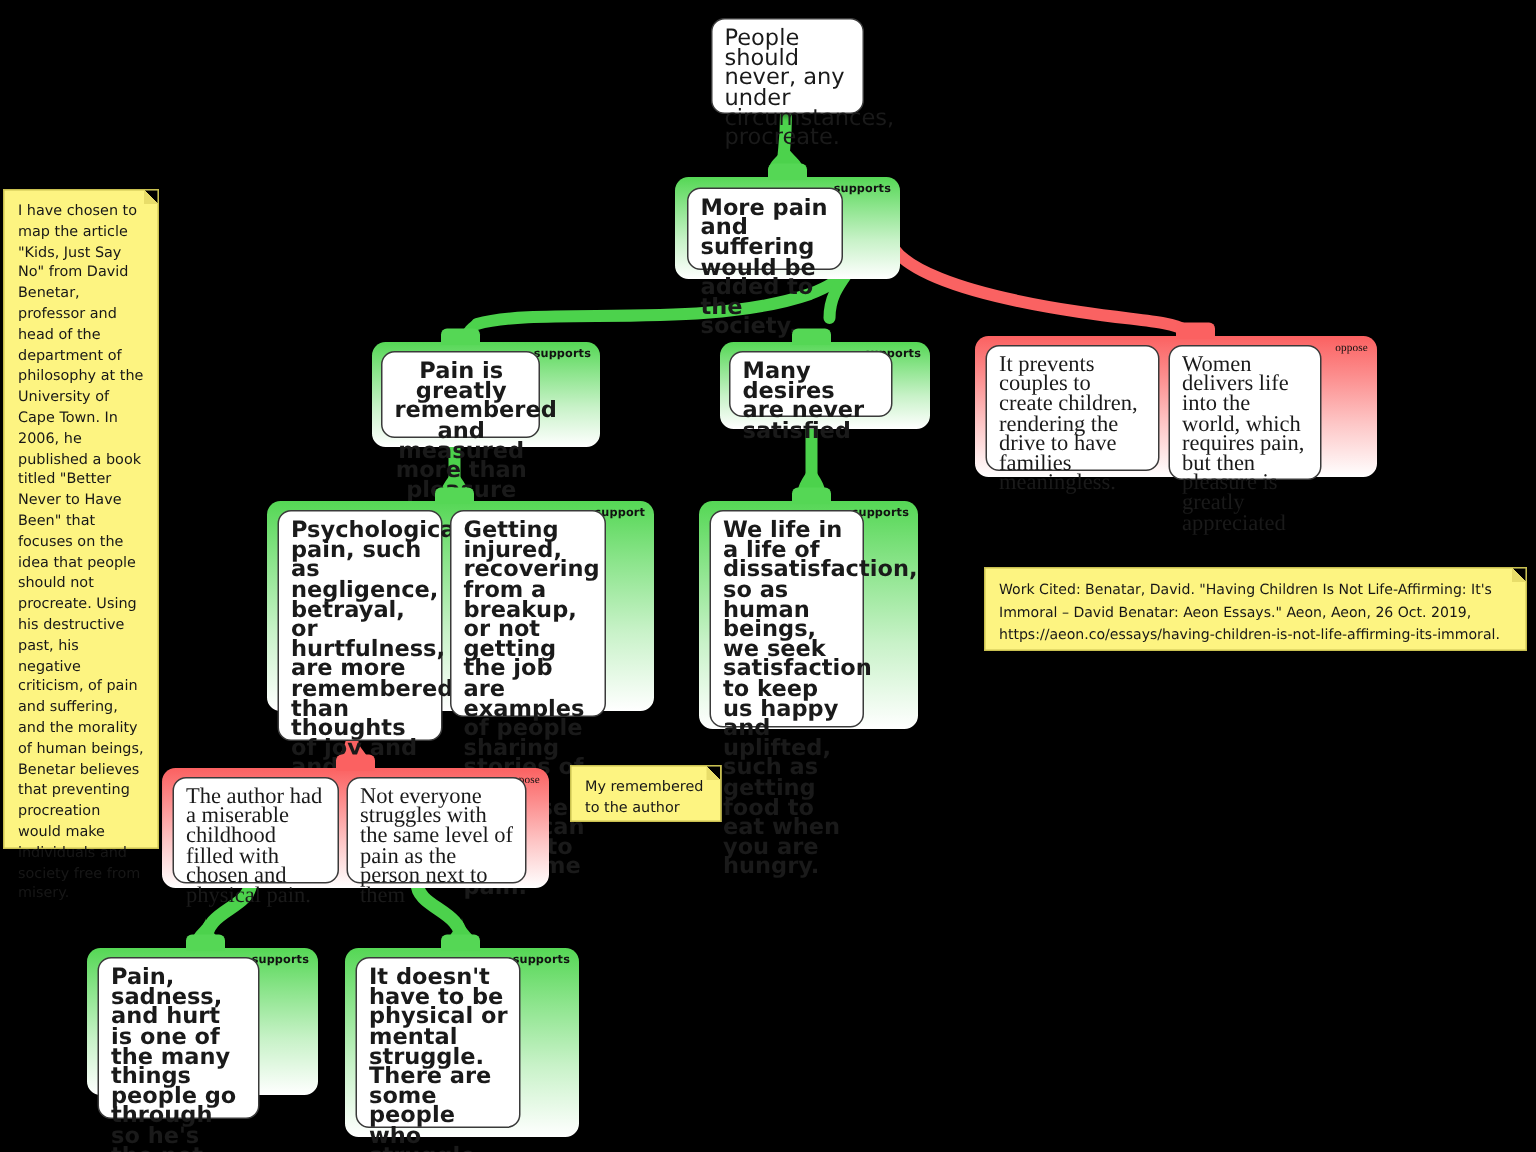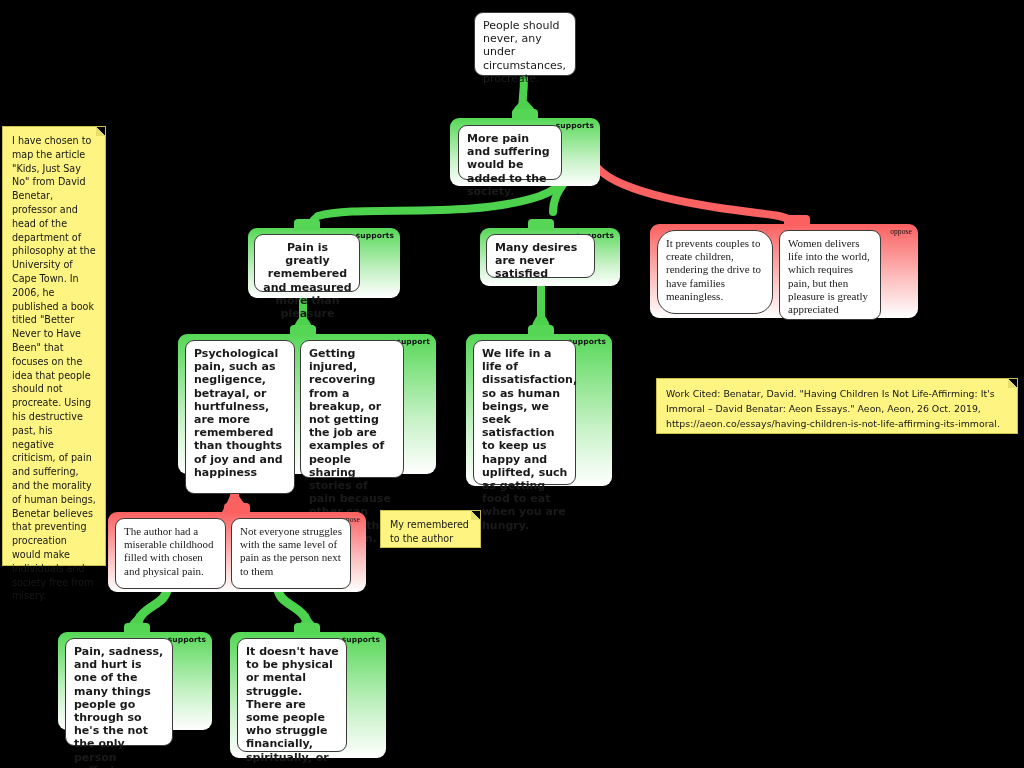--- a/index.html
+++ b/index.html
@@ -17,21 +17,21 @@
   .group.opp{background:linear-gradient(to bottom,#fb6161 0%,#fc8d8d 28%,#fdc6c6 62%,#ffffff 100%);font-family:Liberation Serif, serif;}
   .group .tab{position:absolute;top:-9px;width:26px;height:11px;border-radius:4px 4px 0 0;}
   .group.sup .tab{background:#55d755;}
   .group.opp .tab{background:#fb6161;}
   .glabel{position:absolute;top:3px;right:6px;font-size:7.5px;color:#111;
           letter-spacing:.1px;white-space:nowrap;}
 
   
   .node{position:absolute;background:#fff;border:1px solid #3a3a3a;border-radius:9px;
         box-sizing:border-box;padding:6px 7px 5px 8px;}
-  .node .txt{font-size:11px;line-height:13.2px;color:#1a1a1a;}
+  .node .txt{font-size:15px;line-height:13.2px;color:#1a1a1a;}
 
   
   .node.shadow{box-shadow:2px 2px 3px rgba(0,0,0,.35);}
 
   
   .sticky{position:absolute;background:#fdf481;border:1px solid #c9c050;box-sizing:border-box;
           padding:7px 8px 7px 9px;box-shadow:1px 1px 2px rgba(0,0,0,.4);}
   .sticky .txt{font-family:"DejaVu Sans","Liberation Sans",sans-serif;
                font-size:9.6px;line-height:13.8px;color:#171717;}
   .sticky.cite .txt{font-size:9.4px;line-height:15.2px;}
@@ -97,21 +97,21 @@
     <div class="tab" style="left:48px;"></div>
     <span class="glabel">supports</span>
     <div class="node" style="left:6px;top:6px;width:109px;height:44px;">
       <div class="txt">Many desires are never satisfied</div>
     </div>
   </div>
 
   <div class="group opp" style="left:650px;top:224px;width:268px;height:94px;">
     <div class="tab" style="left:134px;"></div>
     <span class="glabel">oppose</span>
-    <div class="node" style="left:7px;top:6px;width:116px;height:84px;border-radius:18px;">
+    <div class="node" style="left:7px;top:6px;width:116px;height:84px;">
       <div class="txt">It prevents couples to create children, rendering the drive to have families meaningless.</div>
     </div>
     <div class="node" style="left:129px;top:6px;width:102px;height:90px;">
       <div class="txt">Women delivers life into the world, which requires pain, but then pleasure is greatly appreciated</div>
     </div>
   </div>
 
   <div class="group sup" style="left:178px;top:334px;width:258px;height:140px;">
     <div class="tab" style="left:112px;"></div>
     <span class="glabel">support</span>

